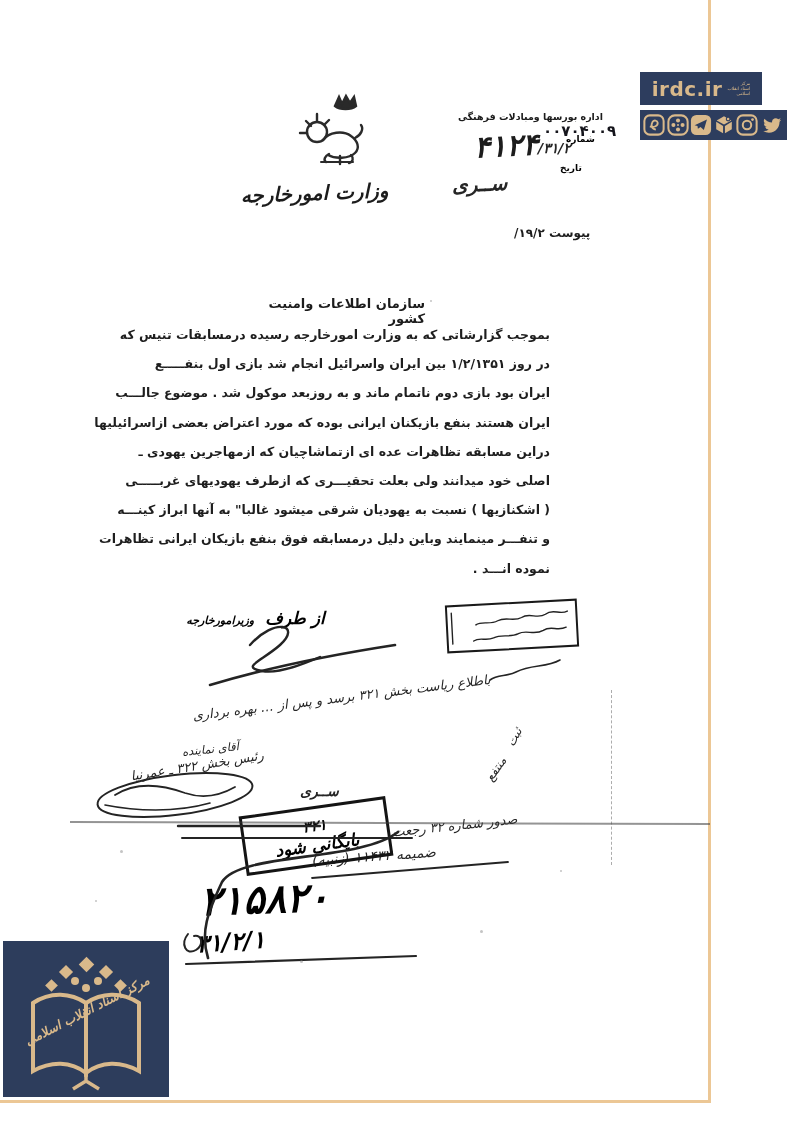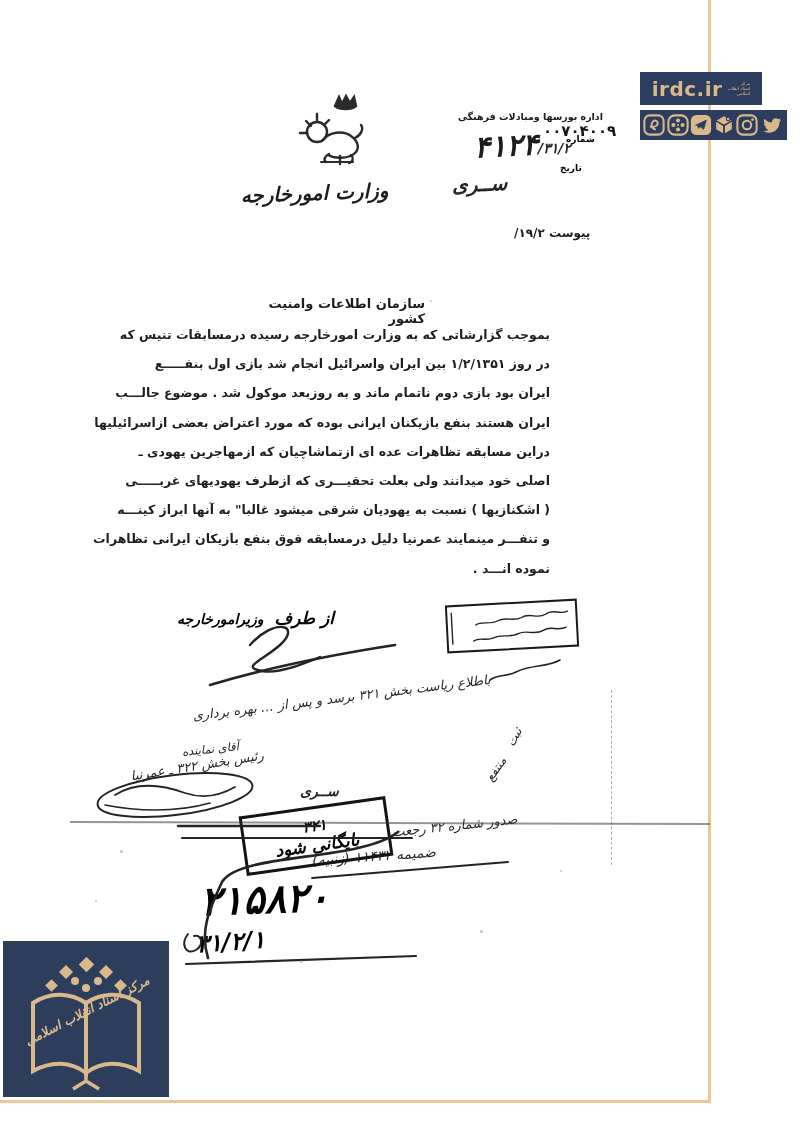--- a/index.html
+++ b/index.html
@@ -43,21 +43,21 @@
   .ministry { position:absolute; left:232px; top:181px; width:165px; font-size:20px; font-weight:bold;
     font-style:italic; direction:rtl; text-align:center; transform:rotate(-2deg); }
   .recipient { position:absolute; left:230px; top:260px; width:195px; font-size:13px;
     font-weight:bold; direction:rtl; text-align:right;margin-top:36px; }
   .body-block { position:absolute; left:122px; top:320px; width:428px; direction:rtl; }
   .body-block div { font-size:12.5px; line-height:29.2px; font-weight:bold; color:#1e1e1e;
     text-align:right; white-space:nowrap; }
 
   .sig-block { position:absolute; left:168px; top:608px; width:175px; direction:rtl; text-align:center; }
   .sig-from { font-size:17px; font-weight:bold; font-style:italic; }
-  .sig-title { font-size:14px; font-weight:bold; font-style:italic; margin-right:6px; }
+  .sig-title { font-size:11px; font-weight:bold; font-style:italic; margin-right:6px; }
 
   .stamp-box { position:absolute; left:446px; top:602px; width:132px; height:48px;
     border:2.5px solid #1a1a1a; transform:rotate(-3deg); }
 
   .note1 { position:absolute; left:62px; top:698px; width:430px; font-size:13px;
     transform:rotate(-7deg); direction:rtl; text-align:right; white-space:nowrap; }
   .note2 { position:absolute; left:182px; top:742px; font-size:11.5px; transform:rotate(-6deg); direction:rtl; }
   .note3 { position:absolute; left:130px; top:758px; font-size:13px; transform:rotate(-9deg); direction:rtl; }
   .secret-mid { position:absolute; left:300px; top:783px; font-size:14px; font-weight:bold; direction:rtl; }
   .margin-reg { position:absolute; left:505px; top:730px; font-size:12px; transform:rotate(-62deg); direction:rtl; }
@@ -175,21 +175,21 @@
   <div class="recipient ink">سازمان اطلاعات وامنیت کشور</div>
 
   <div class="body-block">
     <div>بموجب گزارشاتی که به وزارت امورخارجه رسیده درمسابقات تنیس که</div>
     <div>در روز ۱/۲/۱۳۵۱ بین ایران واسرائیل انجام شد بازی اول بنفـــــع</div>
     <div>ایران بود بازی دوم ناتمام ماند و به روزبعد موکول شد . موضوع جالـــب</div>
     <div>ایران هستند بنفع بازیکنان ایرانی بوده که مورد اعتراض بعضی ازاسرائیلیها</div>
     <div>دراین مسابقه تظاهرات عده ای ازتماشاچیان که ازمهاجرین یهودی ـ</div>
     <div>اصلی خود میدانند ولی بعلت تحقیـــری که ازطرف یهودیهای غربـــــی</div>
     <div>( اشکنازیها ) نسبت به یهودیان شرقی میشود غالبا" به آنها ابراز کینـــه</div>
-    <div>و تنفـــر مینمایند عمرنیا دلیل درمسابقه فوق بنفع بازیکان ایرانی تظاهرات</div>
+    <div>و تنفـــر مینمایند وباین دلیل درمسابقه فوق بنفع بازیکان ایرانی تظاهرات</div>
     <div>نموده انـــد .</div>
   </div>
 
   <div class="sig-block">
     <span class="sig-from">از طرف</span>
     <span class="sig-title">وزیرامورخارجه</span>
   </div>
 
   <div class="stamp-box">
     <svg width="127" height="43" viewBox="0 0 127 43">

